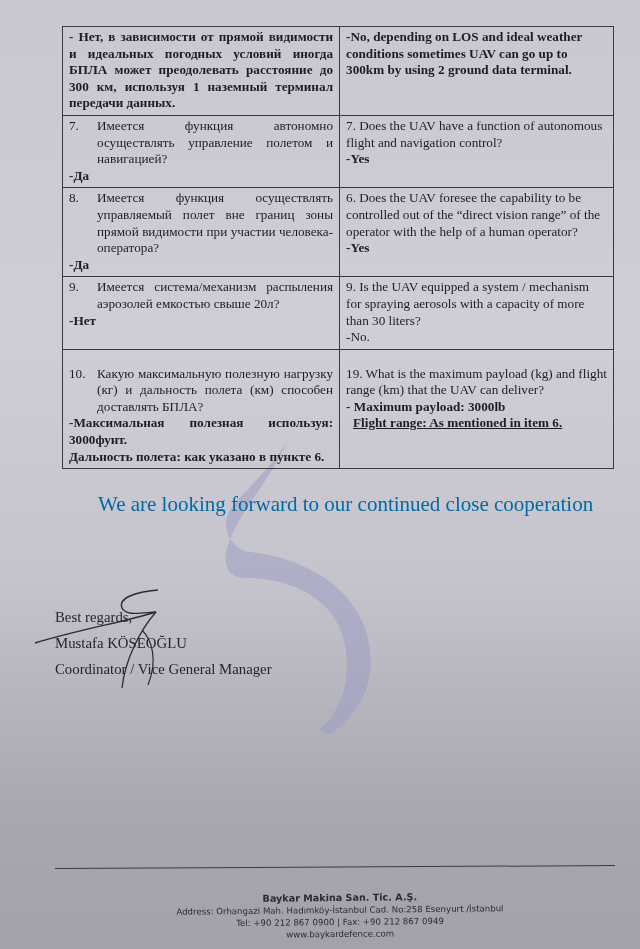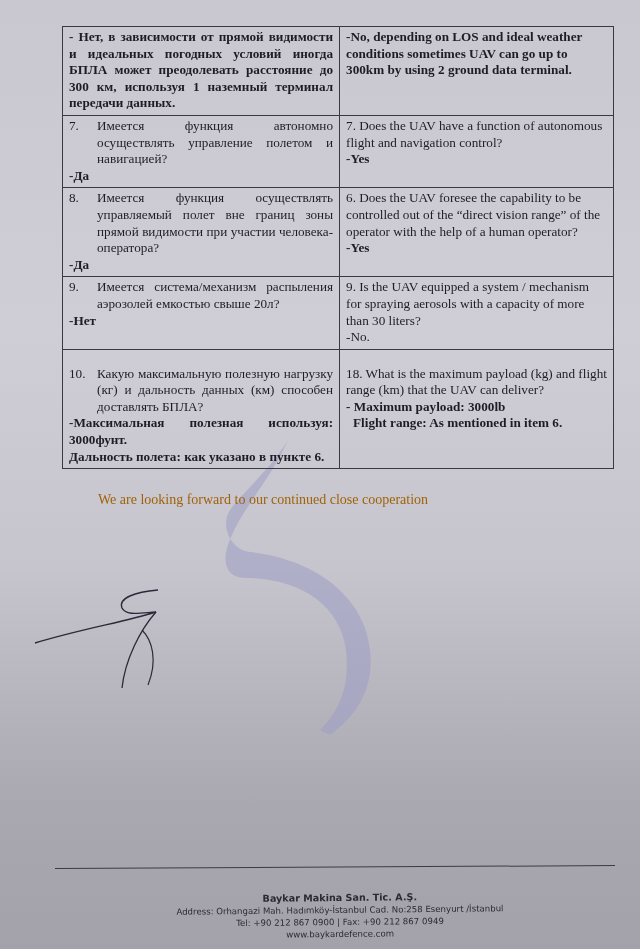--- a/index.html
+++ b/index.html
@@ -60,22 +60,22 @@
     .q-ru .txt {
       flex: 1;
       text-align: justify;
       text-align-last: left;
     }
 
     .closing {
       position: absolute;
       left: 98px;
       top: 492px;
-      font-size: 14px;
-      color: #a16207;
+      font-size: 21px;
+      color: #0369a1;
     }
     .sign-block {
       position: absolute;
       left: 55px;
       top: 604px;
       font-size: 14.8px;
       line-height: 26px;
       color: #25242a;
     }
     .signature {
@@ -168,42 +168,47 @@
       </td>
       <td class="en">
         <div>9. Is the UAV equipped a system / mechanism for spraying aerosols with a capacity of more than 30 liters?</div>
         <div>-No.</div>
       </td>
     </tr>
     <tr>
       <td class="ru" style="padding-top:16px;margin-top:16px;">
         <div class="q-ru">
           <span class="num">10.</span>
-          <span class="txt">Какую максимальную полезную нагрузку (кг) и дальность данных (км) способен доставлять БПЛА?</span>
+          <span class="txt">Какую максимальную полезную нагрузку (кг) и дальность полета (км) способен доставлять БПЛА?</span>
         </div>
         <div class="bold">-Максимальная полезная используя: 3000фунт.</div>
         <div class="bold">Дальность полета: как указано в пункте 6.</div>
       </td>
       <td class="en" style="padding-top:16px;">
-        <div>18. What is the maximum payload (kg) and flight range (km) that the UAV can deliver?</div>
+        <div>19. What is the maximum payload (kg) and flight range (km) that the UAV can deliver?</div>
         <div class="bold">- Maximum payload: 3000lb</div>
-        <div class="bold" style="padding-left:7px;">Flight range: As mentioned in item 6.</div>
+        <div class="bold" style="padding-left:7px;text-decoration:underline;">Flight range: As mentioned in item 6.</div>
       </td>
     </tr>
   </tbody>
     </table>
 
   <div class="closing">We are looking forward to our continued close cooperation</div>
 
   <svg class="signature" viewBox="0 0 150 110">
     <path d="M 128 10 C 105 12, 88 18, 92 28 C 96 36, 110 33, 126 32 C 95 42, 55 48, 5 63" fill="none" stroke="#2c2a3a" stroke-width="1.4"></path>
     <path d="M 126 32 C 110 50, 95 80, 92 108" fill="none" stroke="#2c2a3a" stroke-width="1.3"></path>
     <path d="M 112 50 C 122 60, 128 80, 118 105" fill="none" stroke="#2c2a3a" stroke-width="1.2"></path>
   </svg>
 
+  <div class="sign-block">
+    <div>Best regards,</div>
+    <div>Mustafa KÖSEOĞLU</div>
+    <div>Coordinator / Vice General Manager</div>
+  </div>
 
   <div class="footer-rule"></div>
 
   <div class="footer">
     <div class="company">Baykar Makina San. Tic. A.Ş.</div>
     <div>Address: Orhangazi Mah. Hadımköy-İstanbul Cad. No:258 Esenyurt /İstanbul</div>
     <div>Tel: +90 212 867 0900 | Fax: +90 212 867 0949</div>
     <div>www.baykardefence.com</div>
   </div>
 

